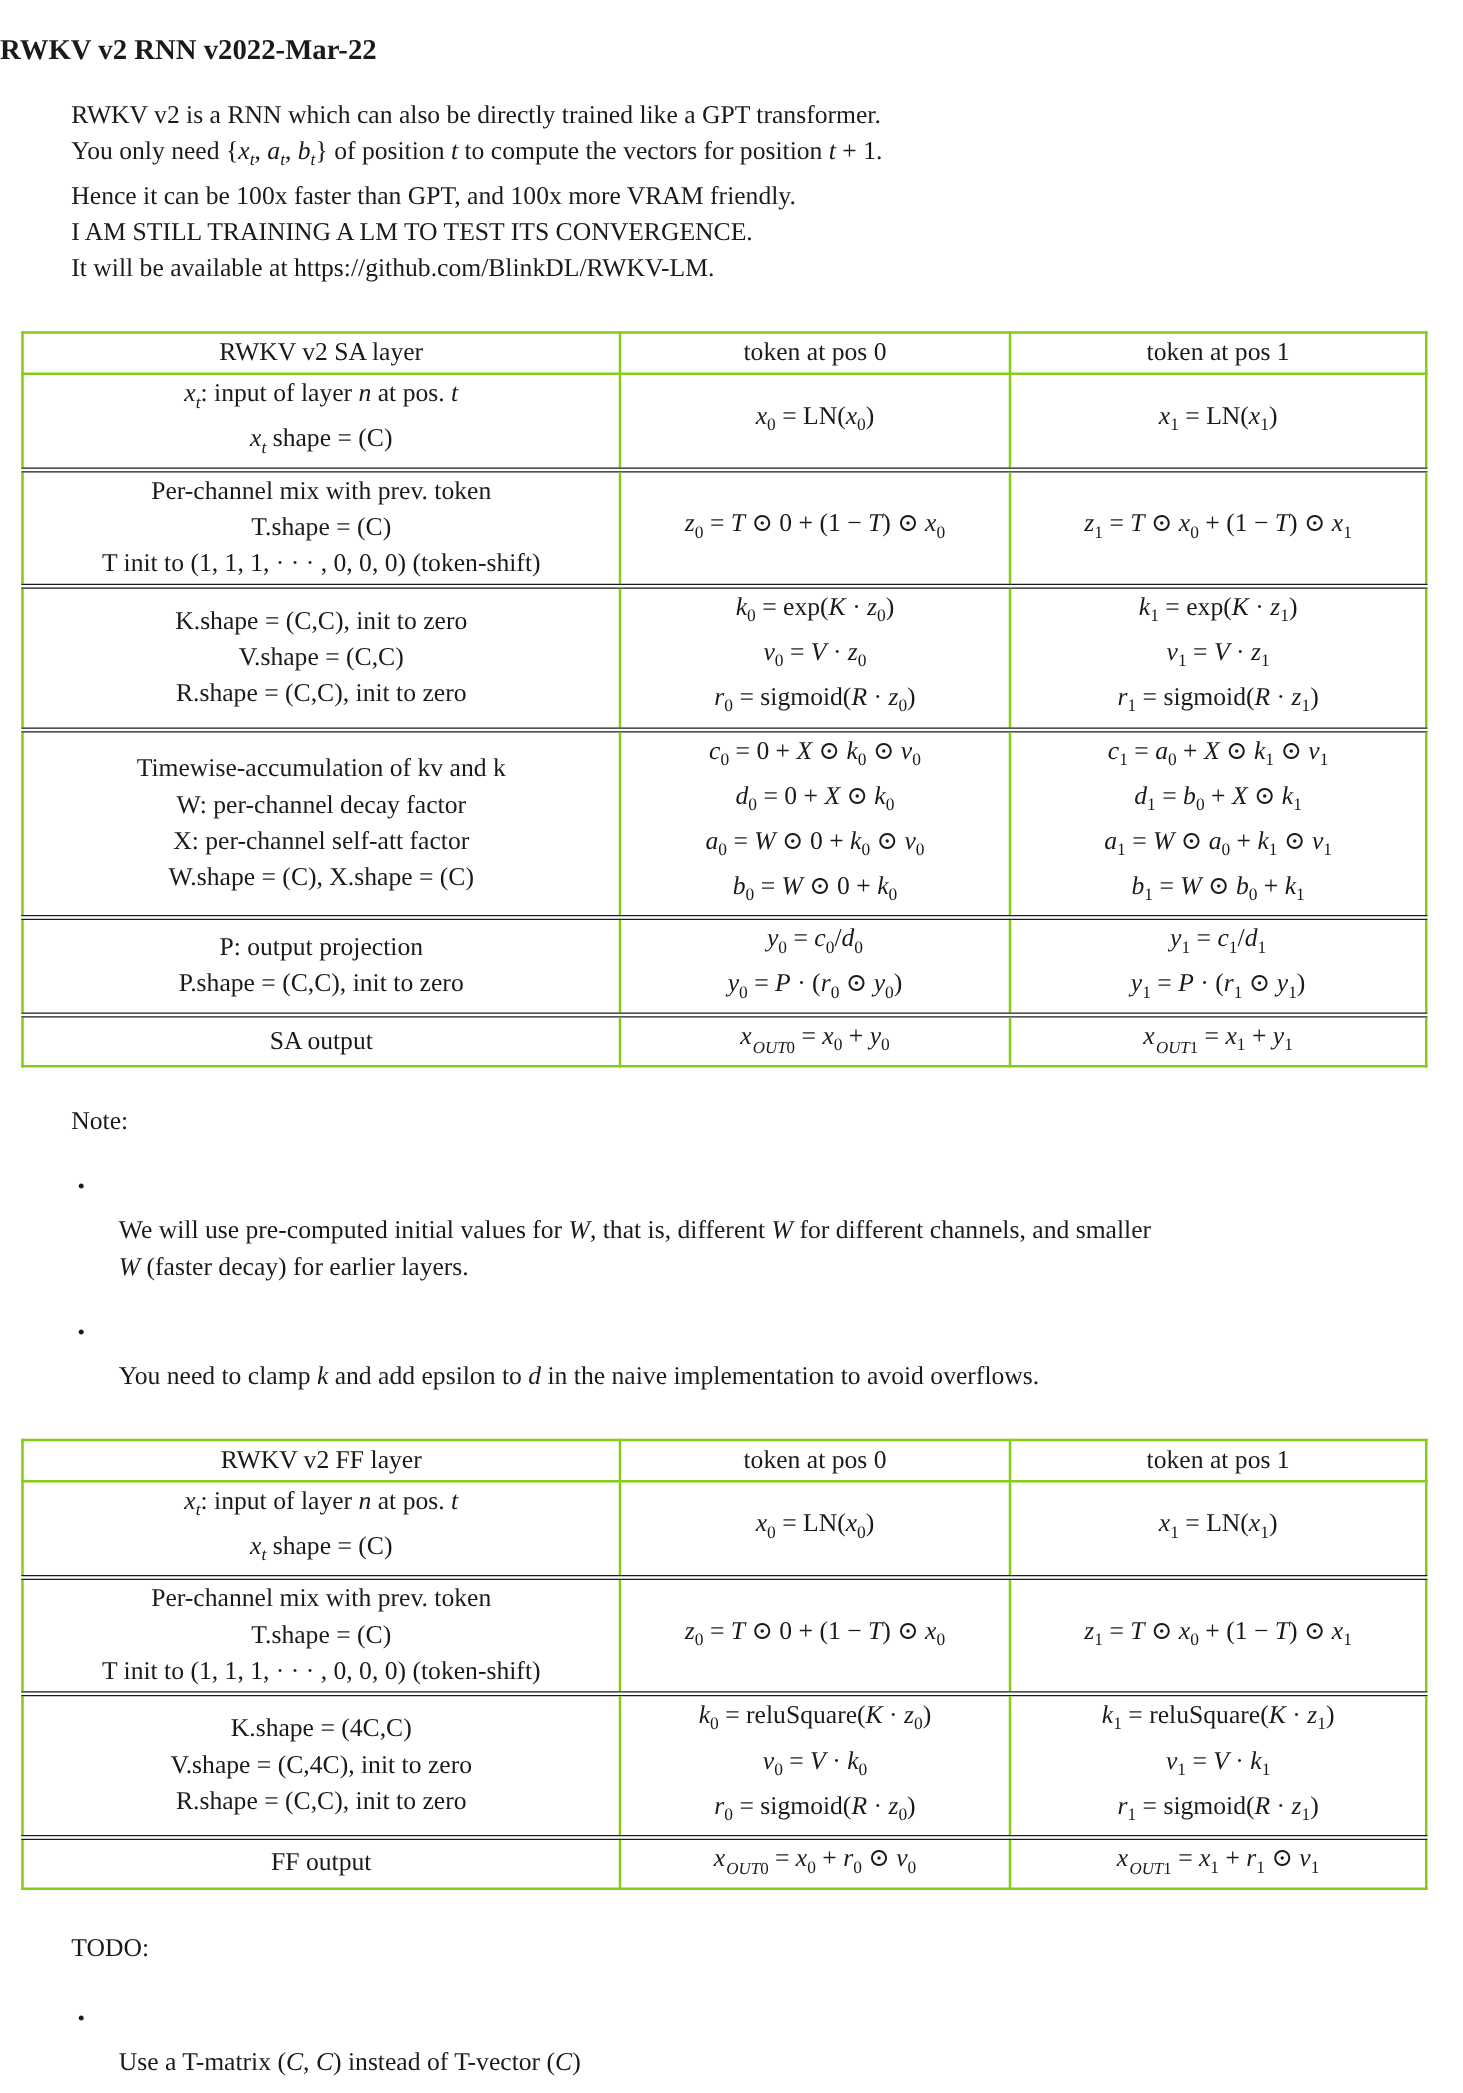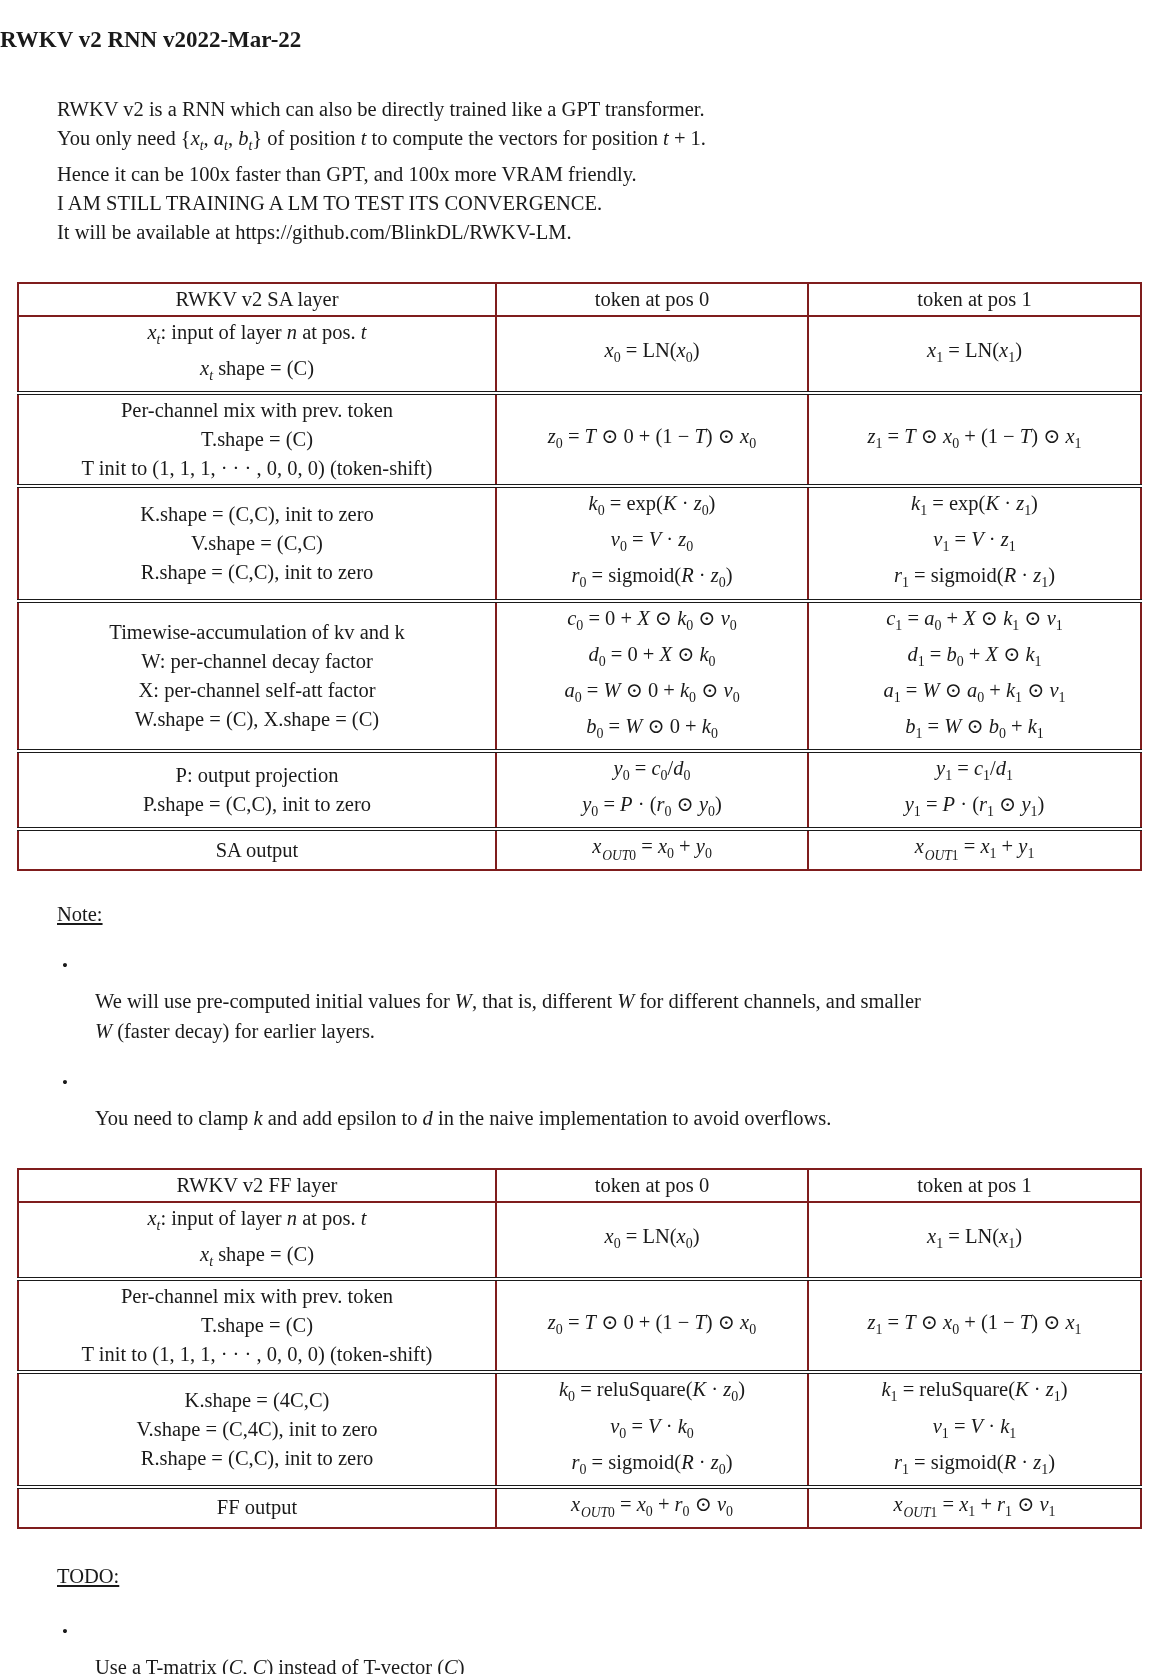--- a/index.html
+++ b/index.html
@@ -14,32 +14,32 @@
     font-size: 20.5px;
     overflow: hidden;
   }
   .title {
     padding-top: 27px;
     text-align: left;
     font-weight: bold;
     font-size: 23px;
   }
   .intro {
-    margin: 42px 30px 0 57px;
+    margin: 25px 30px 0 57px;
     line-height: 29px;
   }
   table.ltx {
     border-collapse: collapse;
     table-layout: fixed;
     width: 1123px;
     margin: 35px 0 0 17px;
     font-size: 20.5px;
   }
   table.ltx th, table.ltx td {
-    border: 2px solid #7f1d1d;
+    border: 2px solid #84cc16;
     text-align: center;
     vertical-align: middle;
     font-weight: normal;
     padding: 1px 4px;
     line-height: 29px;
   }
   table.ltx tbody tr + tr td { border-top: 4px double #1a1a1a; }
   .col-desc  { width: 478px; }
   .col-pos0  { width: 312px; }
   .col-pos1  { width: 333px; }
@@ -48,21 +48,21 @@
   .ss {
     display: inline-flex;
     flex-direction: row;
     align-items: flex-start;
     vertical-align: -0.5em;
     line-height: 1;
     font-size: 0.66em;
     padding-left: 1px;
   }
   .ss .up, .ss .dn { display: block; height: 1.05em; }
-  .section-label { margin: 28px 0 0 57px; line-height: 30px; text-decoration: underline; }
+  .section-label { margin: 28px 0 0 57px; line-height: 30px; }
   .bullet {
     display: flex;
     margin-left: 60px;
     margin-right: 40px;
     line-height: 30px;
   }
   .bullet .dot {
     flex: 0 0 35px;
     padding-left: 2px;
     font-size: 17px;

